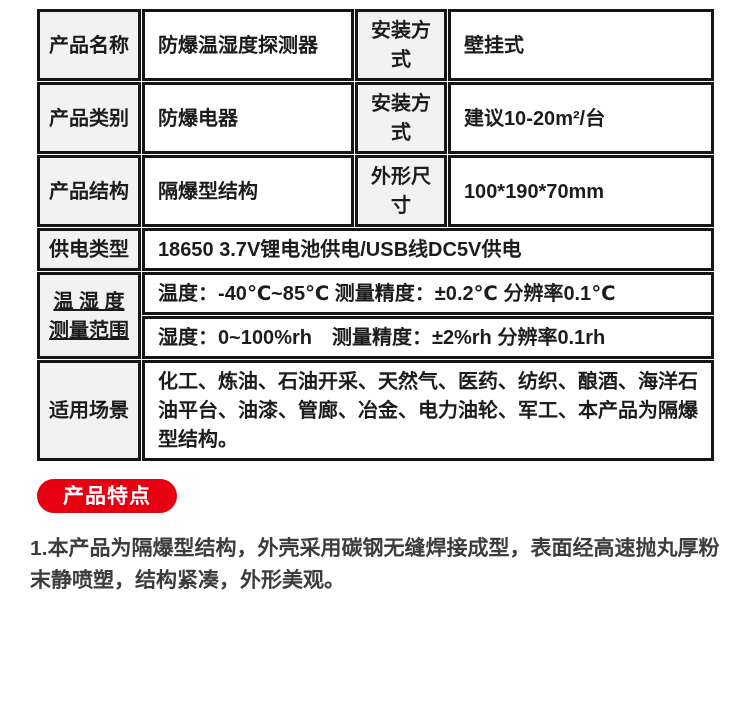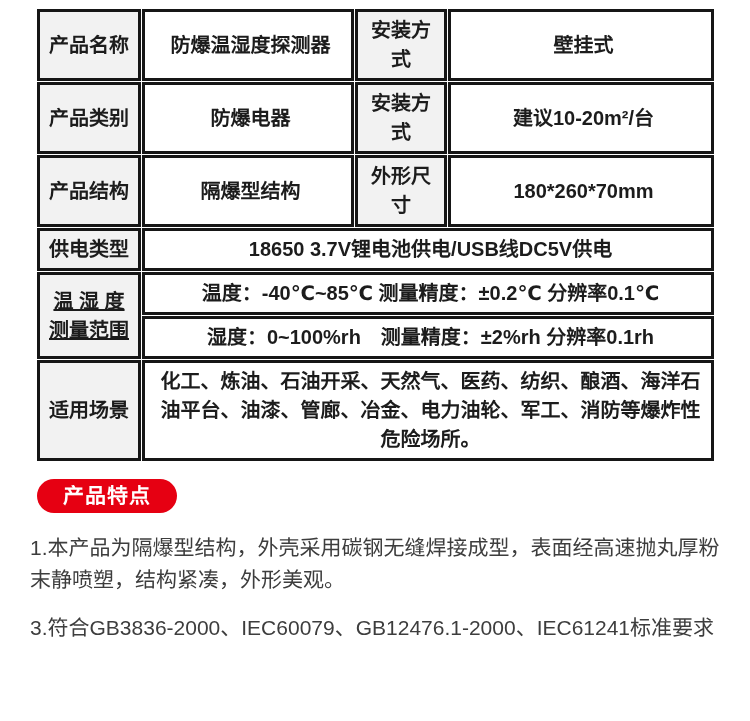--- a/index.html
+++ b/index.html
@@ -39,21 +39,21 @@
     vertical-align: middle;
   }
   table.spec-table th {
     background: #f2f2f2;
     text-align: center;
     font-weight: 700;
     padding: 4px 4px;
   }
   table.spec-table td {
     background: #ffffff;
-    text-align: center;
+    text-align: left;
     padding-left: 13px;
   }
   td.nowrap { white-space: nowrap; overflow: hidden; }
   th.range-label { white-space: pre-line; line-height: 1.55; text-decoration: underline; }
   td.scene-value { line-height: 1.62; padding-top: 8px; padding-bottom: 8px; }
 
   
   .section { padding: 0 30px; }
   .badge {
     display: inline-block;
@@ -65,21 +65,21 @@
     padding: 6px 26px 7px 26px;
     border-radius: 17px;
     letter-spacing: 1px;
   }
   .badge-features { margin: 17px 0 2px 7px; }
   .para {
     font-size: 21px;
     color: #3d3d3d;
     line-height: 1.5;
     margin: 17px 0;
-    font-weight: 400;
+    font-weight: 700;
   }
 </style>
 </head>
 <body>
 
 <div class="page">
 
   <div class="spec-table-wrap">
     <table class="spec-table">
       <colgroup>
@@ -98,46 +98,45 @@
         <tr>
           <th>产品类别</th>
           <td class="nowrap">防爆电器</td>
           <th>安装方式</th>
           <td class="nowrap">建议10-20m²/台</td>
         </tr>
         <tr>
           <th>产品结构</th>
           <td class="nowrap">隔爆型结构</td>
           <th>外形尺寸</th>
-          <td class="nowrap">180*260*70mm</td>
+          <td class="nowrap">100*190*70mm</td>
         </tr>
         <tr>
           <th>供电类型</th>
           <td class="nowrap" colspan="3">18650 3.7V锂电池供电/USB线DC5V供电</td>
         </tr>
         <tr>
           <th class="range-label" rowspan="2">温 湿 度
 测量范围</th>
           <td class="nowrap" colspan="3">温度：-40℃~85℃ 测量精度：±0.2℃ 分辨率0.1℃</td>
         </tr>
         <tr>
           <td class="nowrap" colspan="3">湿度：0~100%rh　测量精度：±2%rh 分辨率0.1rh</td>
         </tr>
         <tr>
           <th>适用场景</th>
-          <td class="scene-value" colspan="3">化工、炼油、石油开采、天然气、医药、纺织、酿酒、海洋石油平台、油漆、管廊、冶金、电力油轮、军工、消防等爆炸性危险场所。</td>
+          <td class="scene-value" colspan="3">化工、炼油、石油开采、天然气、医药、纺织、酿酒、海洋石油平台、油漆、管廊、冶金、电力油轮、军工、本产品为隔爆型结构。</td>
         </tr>
       </tbody>
     </table>
   </div>
 
   <div class="section">
     <div class="badge badge-features">产品特点</div>
     <p class="para">1.本产品为隔爆型结构，外壳采用碳钢无缝焊接成型，表面经高速抛丸厚粉末静喷塑，结构紧凑，外形美观。</p>
-    <p class="para">3.符合GB3836-2000、IEC60079、GB12476.1-2000、IEC61241标准要求</p>
   </div>
 
   <div class="section">
     
     
     
     
     
   </div>
 

